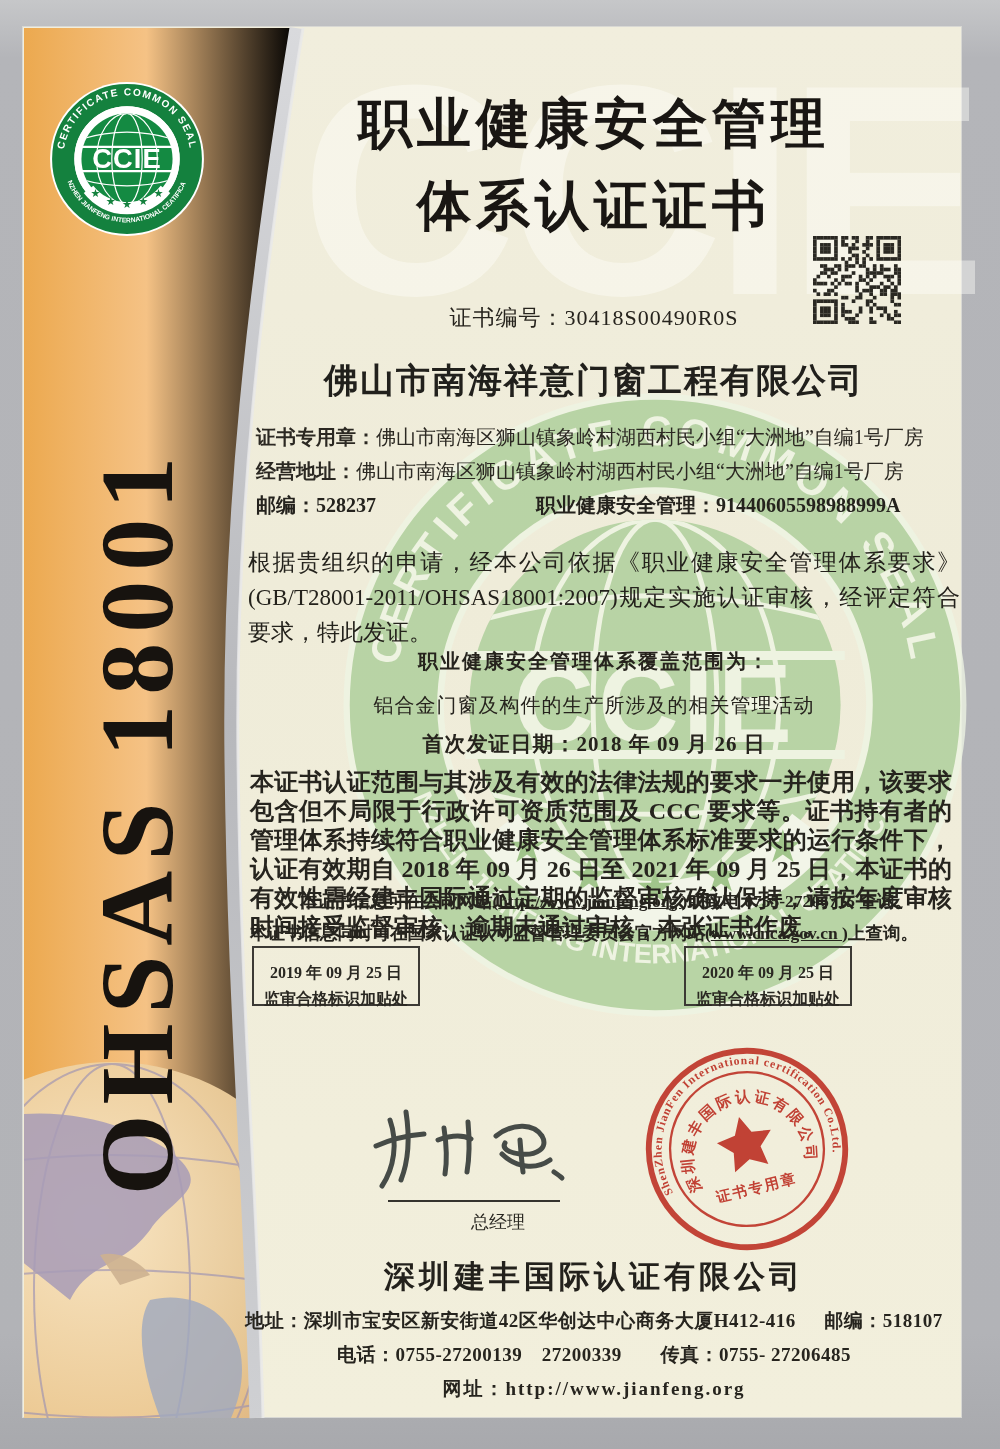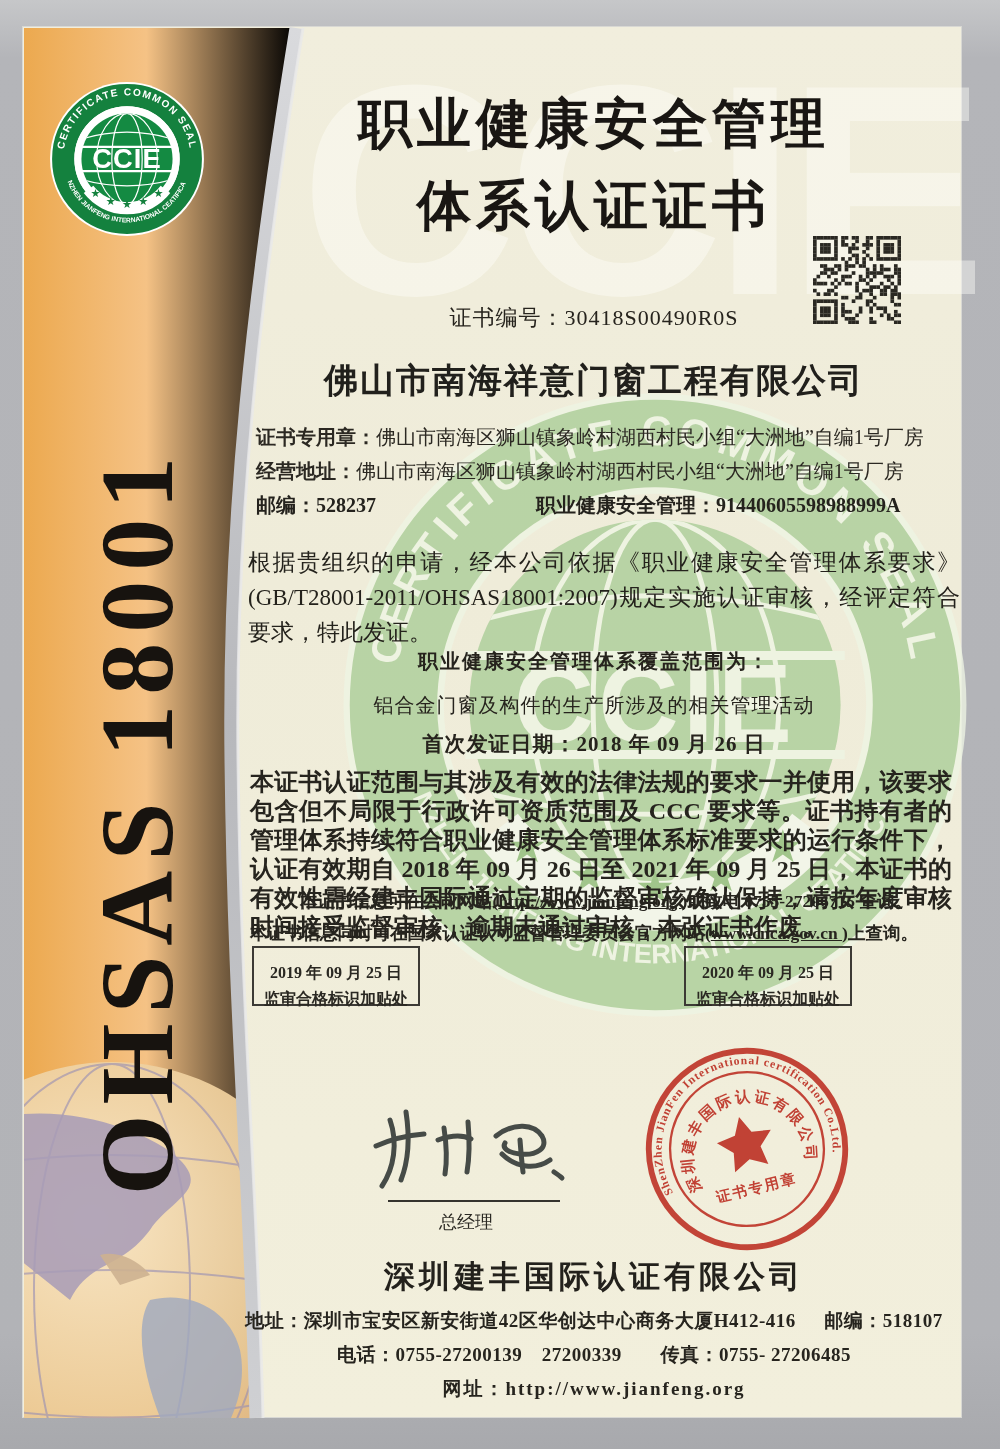--- a/index.html
+++ b/index.html
@@ -40,21 +40,21 @@
   .scope{font-size:20px;letter-spacing:1px;}
   .firstissue{font-size:21px;font-weight:bold;letter-spacing:1px;}
   .terms{left:250px;width:702px;font-size:24px;line-height:29px;text-align:justify;
     font-weight:600;color:#26241e;}
   .infoline{left:250px;width:712px;font-size:17.5px;font-weight:600;color:#26241e;}
   .uline{text-decoration:underline;}
   .audit-box{width:168px;height:60px;border:2px solid #3c3a35;text-align:center;
     font-size:16px;font-weight:600;color:#2a2822;padding-top:12px;box-sizing:border-box;z-index:4;}
   .audit-box .d{display:block;line-height:26px;}
   .sig-line{left:388px;top:1200px;width:172px;height:2px;background:#35332e;z-index:4;}
-  .sig-role{left:380px;top:1210px;width:172px;text-align:center;font-size:18px;color:#2a2822;z-index:4;}
+  .sig-role{left:412px;top:1210px;width:172px;text-align:center;font-size:18px;color:#2a2822;z-index:4;}
   .issuer{font-size:31px;font-weight:bold;letter-spacing:4px;color:#23211c;}
   .contact{font-size:19px;font-weight:bold;letter-spacing:.5px;color:#26241e;}
   .stamp-box{left:640px;top:1042px;width:214px;height:214px;z-index:5;transform:rotate(-14deg);
     mix-blend-mode:multiply;}
   .sig-box{left:368px;top:1098px;z-index:4;}
 </style>
 </head>
 <body>
 
 <div class="canvas">

